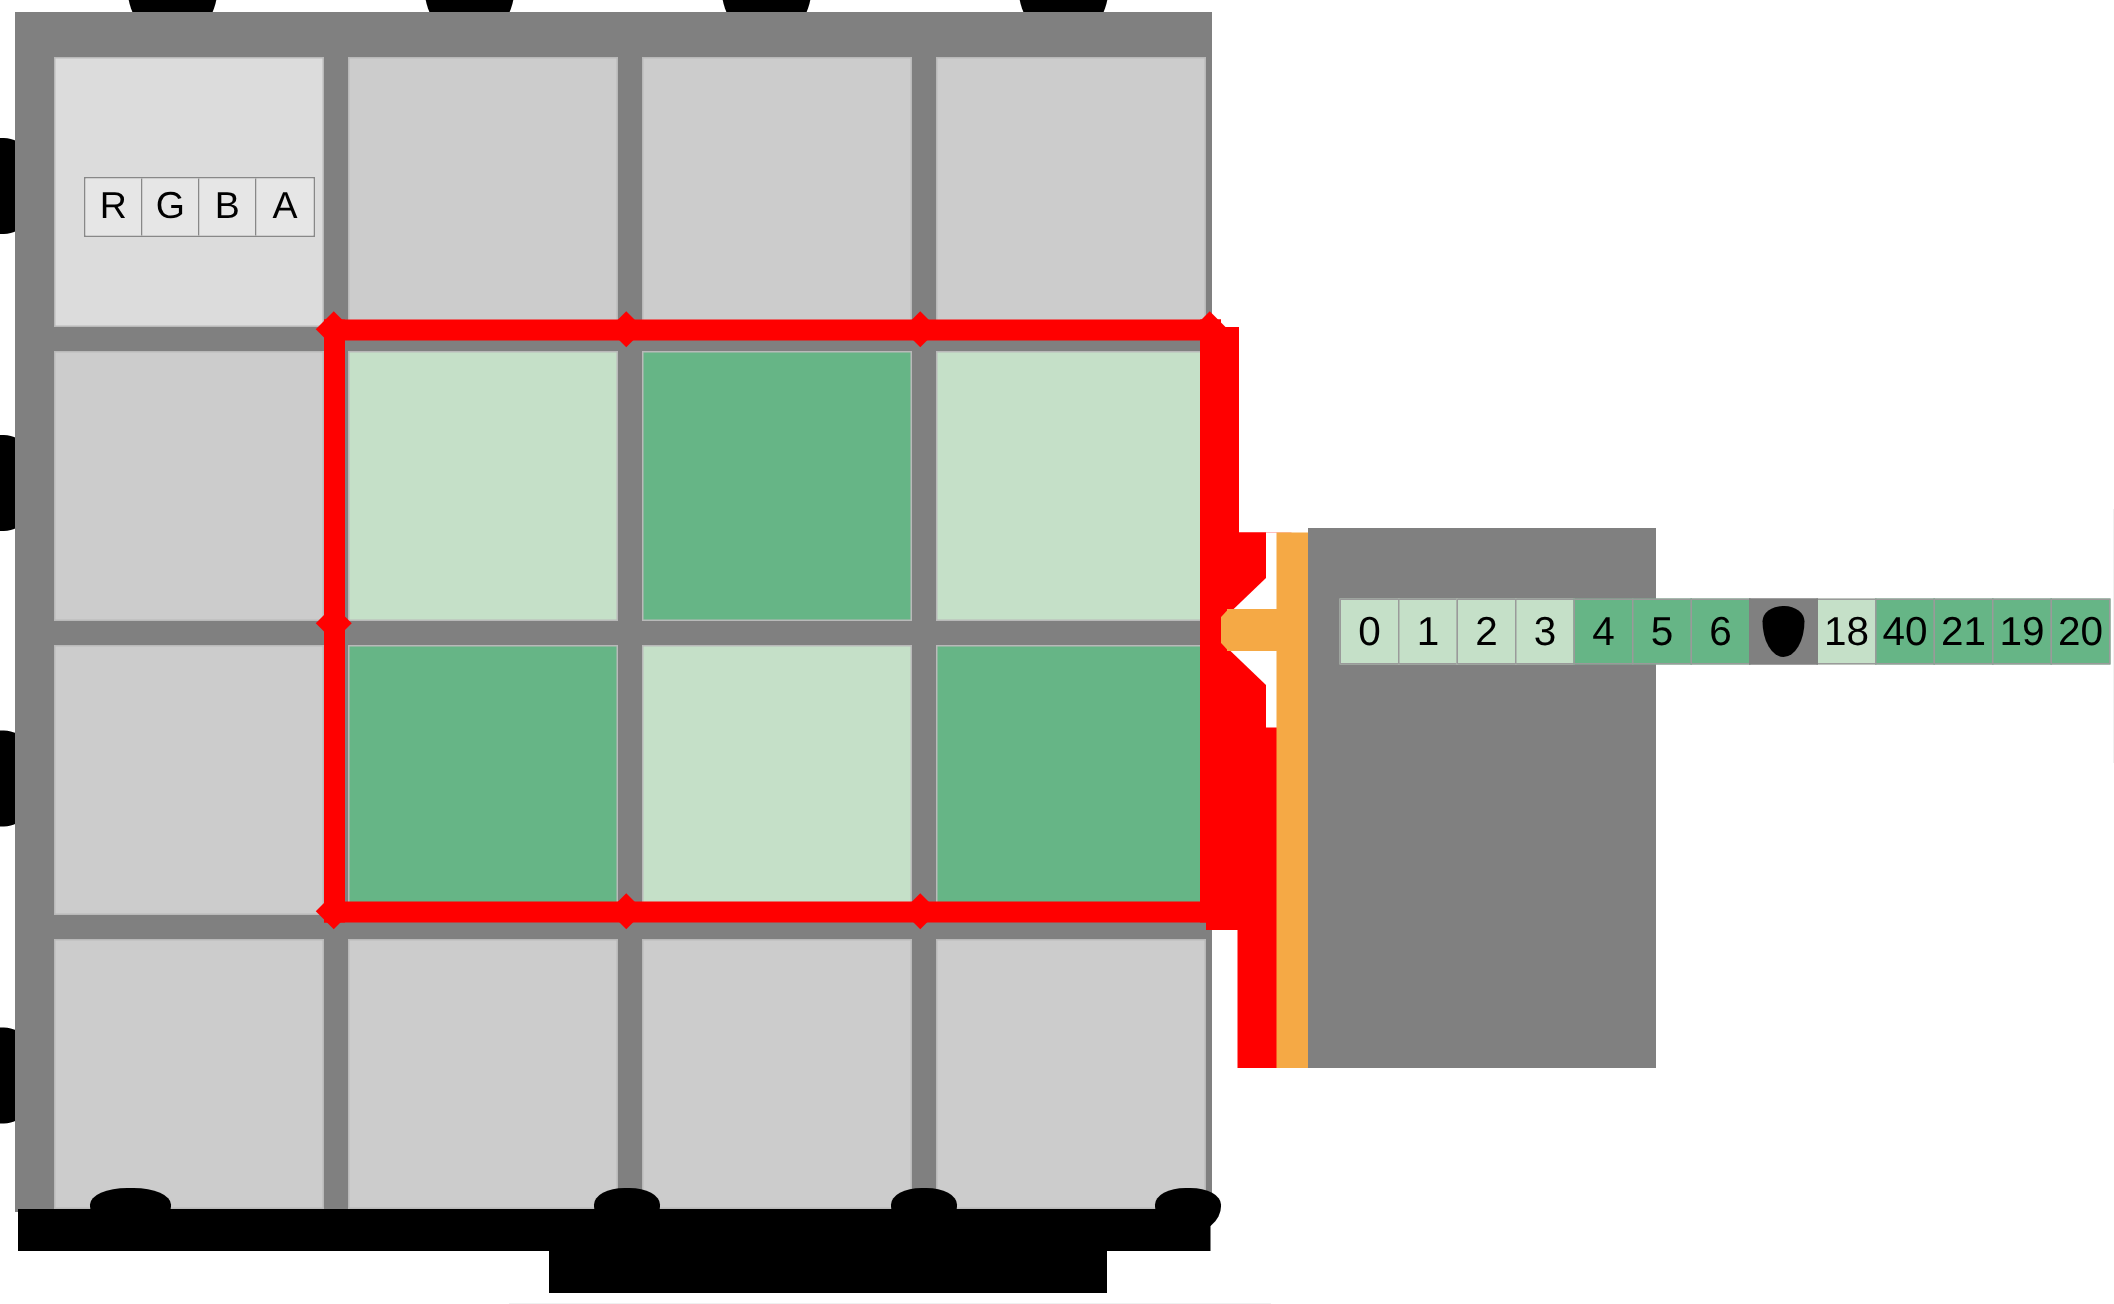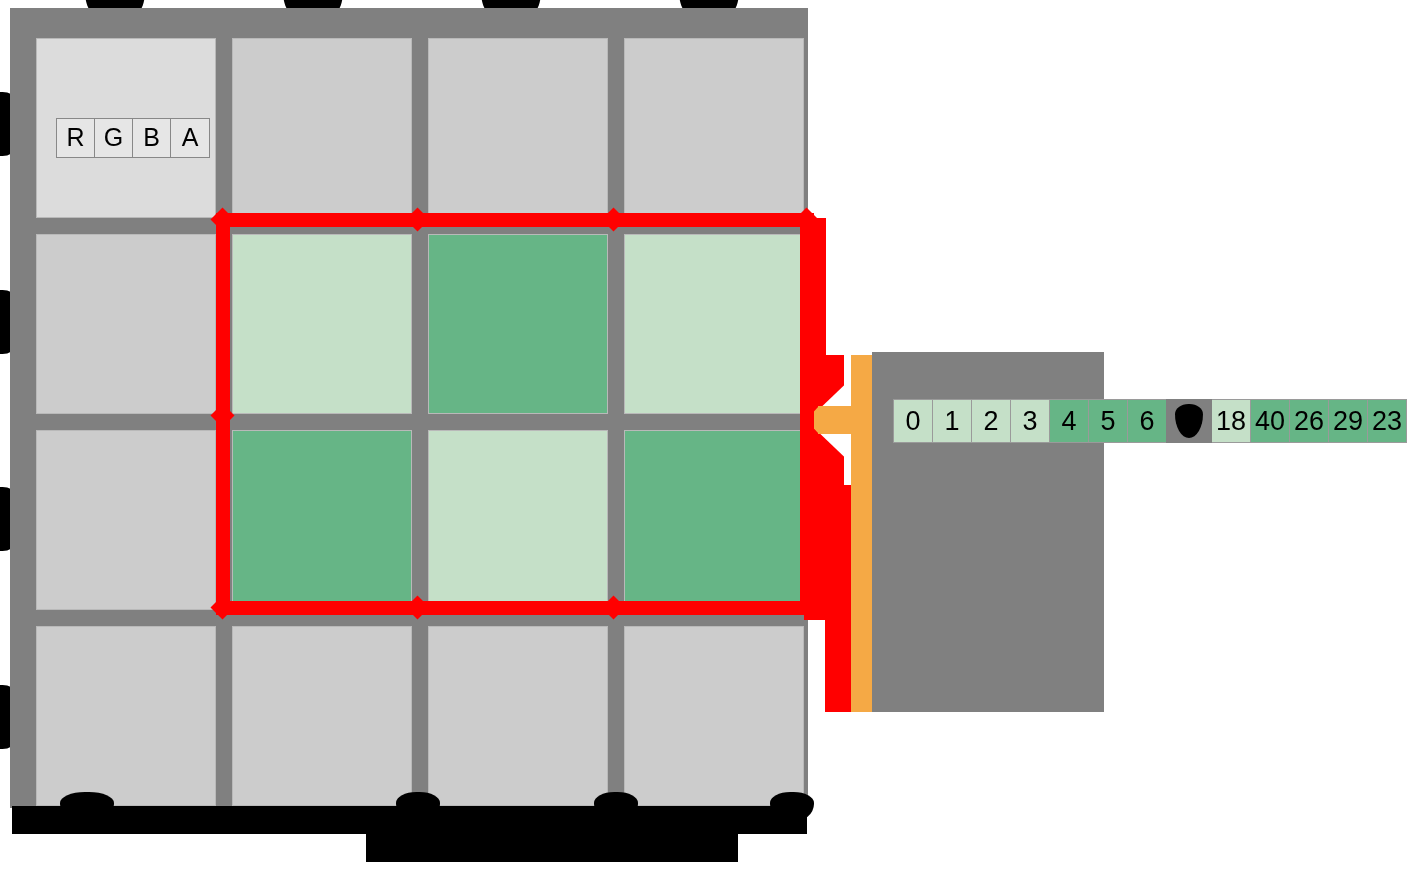--- a/index.html
+++ b/index.html
@@ -234,23 +234,23 @@
     <div class="slot lt">2</div>
     <div class="slot lt">3</div>
     <div class="slot dk">4</div>
     <div class="slot dk">5</div>
     <div class="slot dk">6</div>
     <div class="slot gap">
       <span class="drop"></span>
     </div>
     <div class="slot lt">18</div>
     <div class="slot dk">40</div>
-    <div class="slot dk">26</div>
-    <div class="slot dk">29</div>
-    <div class="slot dk">23</div>
+    <div class="slot dk">21</div>
+    <div class="slot dk">19</div>
+    <div class="slot dk">20</div>
   </div>
 
   <div class="band-bottom" style="left:12px; top:806px; width:795px; height:28px;"></div>
   <div class="band-bottom" style="left:366px; top:834px; width:372px; height:28px;"></div>
   <div class="blob" style="left:60px;  top:792px; width:54px; height:30px;"></div>
   <div class="blob" style="left:396px; top:792px; width:44px; height:30px;"></div>
   <div class="blob" style="left:594px; top:792px; width:44px; height:30px;"></div>
   <div class="blob" style="left:770px; top:792px; width:44px; height:30px;"></div>
 
 </div>

